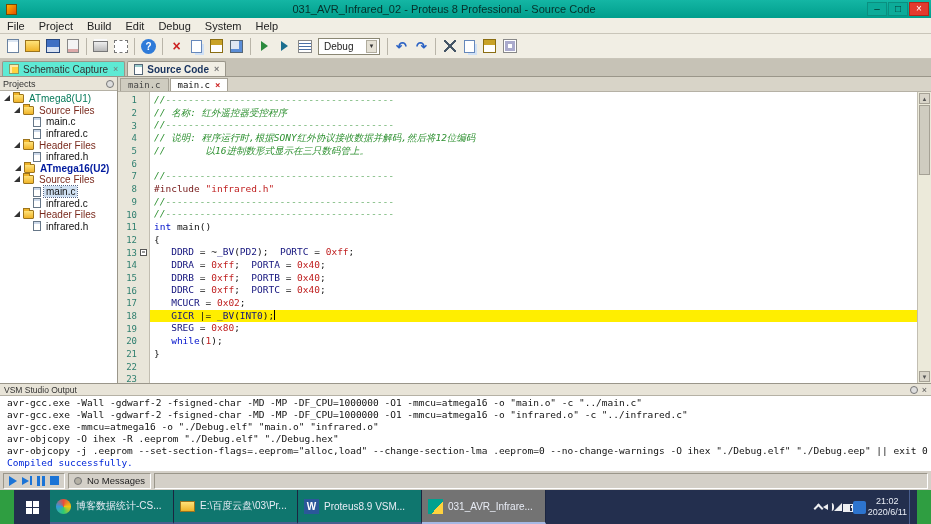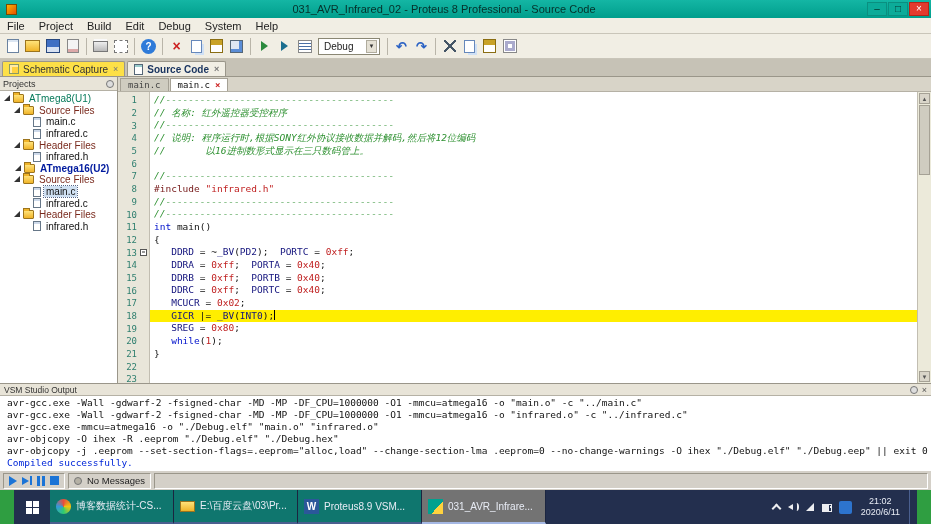--- a/index.html
+++ b/index.html
@@ -40,21 +40,21 @@
 [data-name="paste-icon"]::before,[data-name="paste2-icon"]::before{width:11px;height:12px;background:#c9a227;border:1px solid #8a6d12;box-shadow:inset 0 -7px 0 #fff}
 [data-name="import-icon"]::before{width:11px;height:11px;background:#dfe7f2;border:1px solid #556677;box-shadow:inset -3px -3px 0 #5b8dd6}
 [data-name="build-icon"]::before{width:0;height:0;border-left:7px solid #2b8a3e;border-top:5px solid transparent;border-bottom:5px solid transparent}
 [data-name="rebuild-icon"]::before{width:0;height:0;border-left:7px solid #1b6e8f;border-top:5px solid transparent;border-bottom:5px solid transparent}
 [data-name="list-icon"]::before{width:12px;height:11px;background:repeating-linear-gradient(#fff 0 2px,#4a6fa5 2px 3px);border:1px solid #888}
 [data-name="cut-icon"]::before{width:12px;height:12px;background:linear-gradient(45deg,transparent 45%,#445566 45% 55%,transparent 55%),linear-gradient(-45deg,transparent 45%,#445566 45% 55%,transparent 55%)}
 [data-name="grid-icon"]::before{width:12px;height:12px;background:#fff;border:1px solid #888;box-shadow:inset 0 0 0 1px #fff,inset 4px 4px 0 0 #aac,inset -4px -4px 0 0 #aac}
 
 
 .viewtabs{flex:0 0 17px;background:#c6c2b6;display:flex;align-items:flex-end;padding:2px 2px 0;gap:2px;border-bottom:1px solid #9a968a}
-.vtab{display:flex;align-items:center;gap:4px;font-size:10px;color:#333;background:#fde047;border:1px solid #9a968a;border-bottom:none;padding:0 6px;height:15px;border-radius:2px 2px 0 0}
+.vtab{display:flex;align-items:center;gap:4px;font-size:10px;color:#333;background:#5eead4;border:1px solid #9a968a;border-bottom:none;padding:0 6px;height:15px;border-radius:2px 2px 0 0}
 .vtab.active{background:#f1eee4;color:#17325e;font-weight:bold}
 .vclose{color:#777;font-size:9px;margin-left:1px}
 .vicon{display:inline-block}
 [data-name="schematic-icon"]{width:10px;height:10px;background:#ffd23e;border:1px solid #889966;box-shadow:inset 2px 2px 0 #fff8}
 [data-name="source-icon"]{width:9px;height:11px;background:#fff;border:1px solid #556677;box-shadow:inset 0 2px 0 #99cccc}
 
 
 .main{flex:1;display:flex;min-height:0}
 .projects{width:118px;background:#fff;border-right:1px solid #9a968a;display:flex;flex-direction:column}
 .phead{flex:0 0 14px;background:#e8e4d8;border-bottom:1px solid #b5b1a5;display:flex;align-items:center;justify-content:space-between;font-size:9px;color:#333;padding:0 3px}
@@ -133,21 +133,21 @@
 .titem{width:124px;display:flex;align-items:center;gap:5px;padding:0 6px;border-right:1px solid #1b2540;font-size:10px;background:#0f766e;border-bottom:2px solid #4a5f8f}
 .titem.active{background:#737373;border-bottom-color:#a5b8e4}
 .tilabel{white-space:nowrap;overflow:hidden;text-overflow:ellipsis}
 .tbicon{width:15px;height:15px;flex:0 0 15px;position:relative;display:flex;align-items:center;justify-content:center}
 [data-name="browser-icon"]{border-radius:50%;background:conic-gradient(#e84c3d,#f1c40f,#2ecc71,#3498db,#e84c3d)}
 [data-name="eclipse-icon"]{border-radius:50%;background:#3b2a59;box-shadow:inset -3px -3px 0 #6a4fa0}
 [data-name="explorer-icon"]{height:11px;flex-basis:15px;background:linear-gradient(#ffe27a,#f0b429);border:1px solid #9c741d}
 [data-name="word-icon"]{background:#2b579a}
 [data-name="word-icon"]::before{content:"W";color:#fff;font-size:10px;font-weight:bold}
 [data-name="proteus-icon"]{background:linear-gradient(135deg,#00a18f 60%,#ffd23e 60%)}
-.tray{margin-left:auto;display:flex;align-items:center;gap:7px;padding:0 5px}
+.tray{margin-left:auto;display:flex;align-items:center;padding:0 5px}
 .tico{width:10px;height:10px;position:relative;opacity:.92;display:inline-block}
 [data-name="tray-chevron-icon"]::before{content:"";position:absolute;left:2px;top:3px;width:5px;height:5px;border-left:2px solid #fff;border-top:2px solid #fff;transform:rotate(45deg)}
 [data-name="volume-icon"]::before{content:"";position:absolute;left:0;top:2px;border-top:3px solid transparent;border-bottom:3px solid transparent;border-right:5px solid #fff}
 [data-name="volume-icon"]::after{content:"";position:absolute;left:6px;top:1px;width:3px;height:8px;border-right:2px solid #fff;border-radius:50%}
 [data-name="network-icon"]::before{content:"";position:absolute;left:1px;bottom:1px;width:0;height:0;border-left:8px solid transparent;border-bottom:8px solid #fff}
 [data-name="battery-icon"]::before{content:"";position:absolute;left:0;top:2px;width:8px;height:6px;border:1px solid #fff;background:linear-gradient(90deg,#fff 70%,transparent 70%)}
 [data-name="battery-icon"]::after{content:"";position:absolute;left:8px;top:4px;width:2px;height:2px;background:#fff}
 .tico.ime{width:13px;height:13px;background:#2f7bd9;border-radius:2px}
 .clock{font-size:9px;text-align:center;line-height:11px;padding:0 2px}
 .showdesk{width:3px;height:100%;border-left:1px solid #4a5f8f;display:block}

